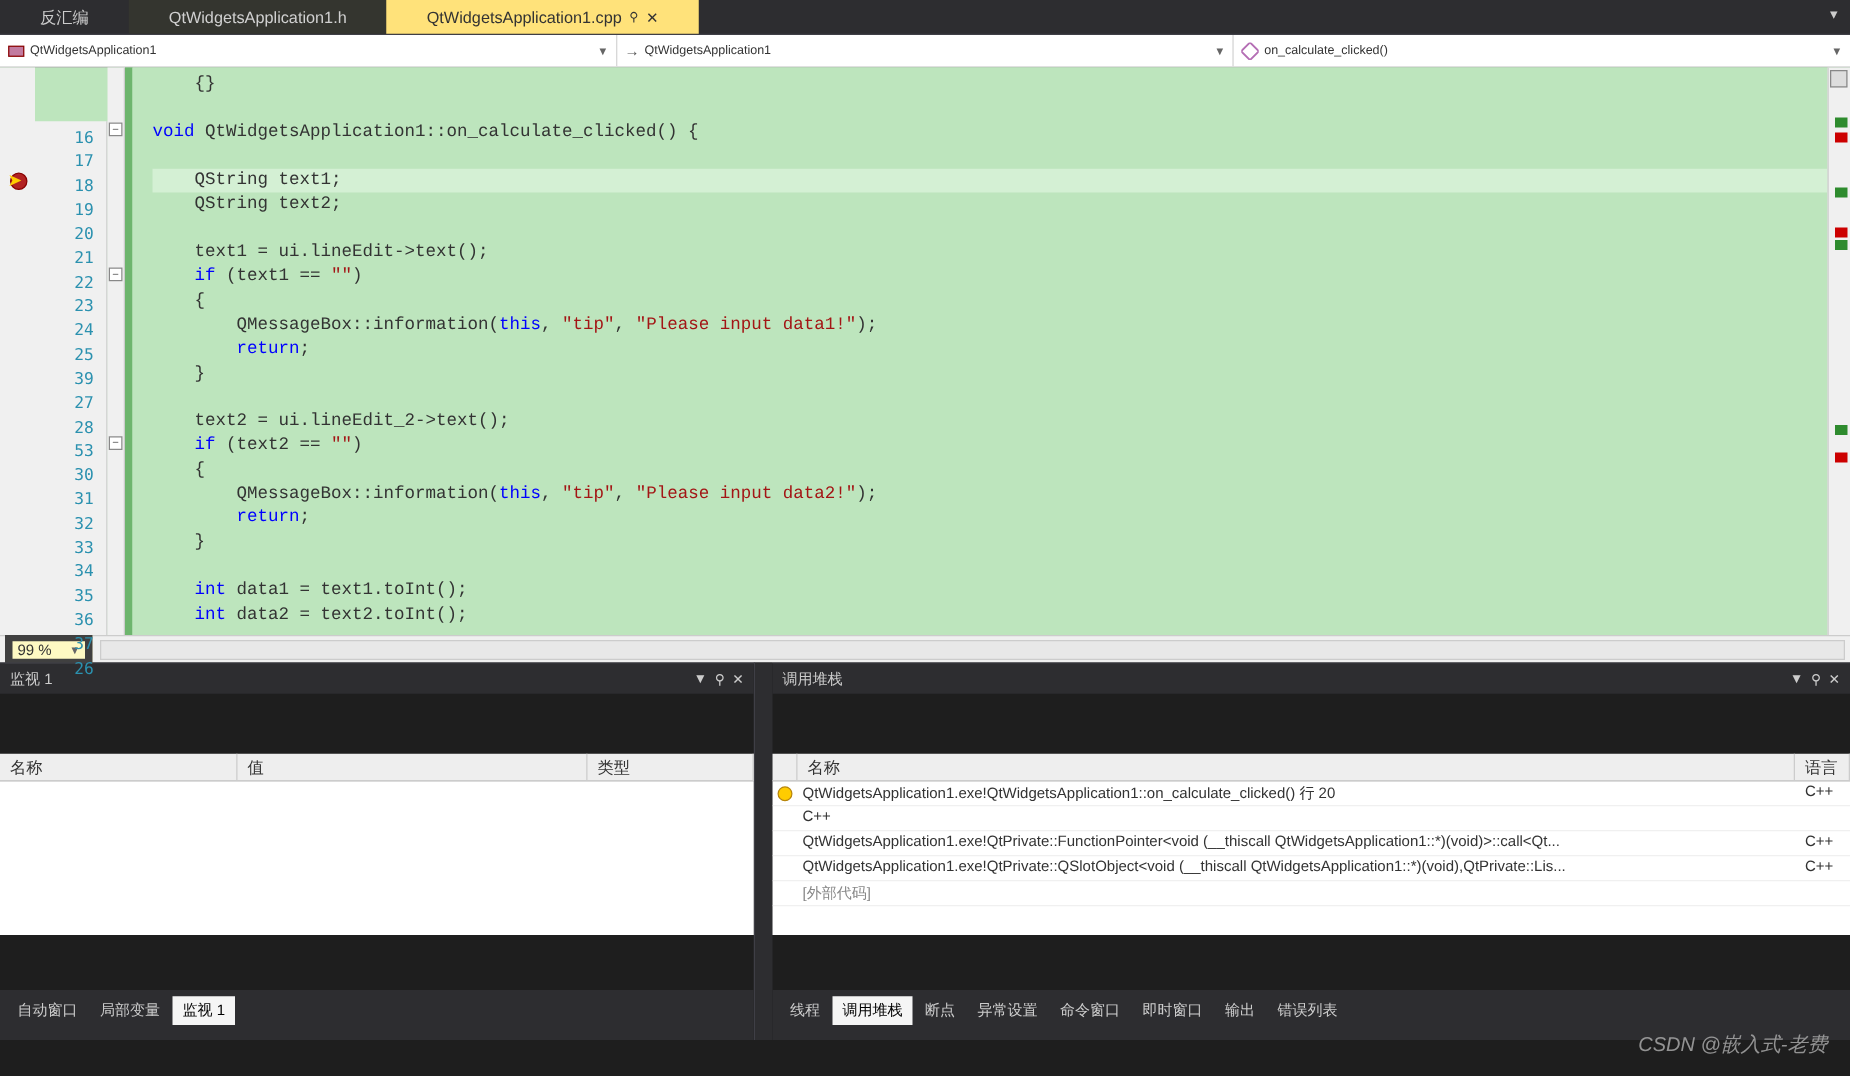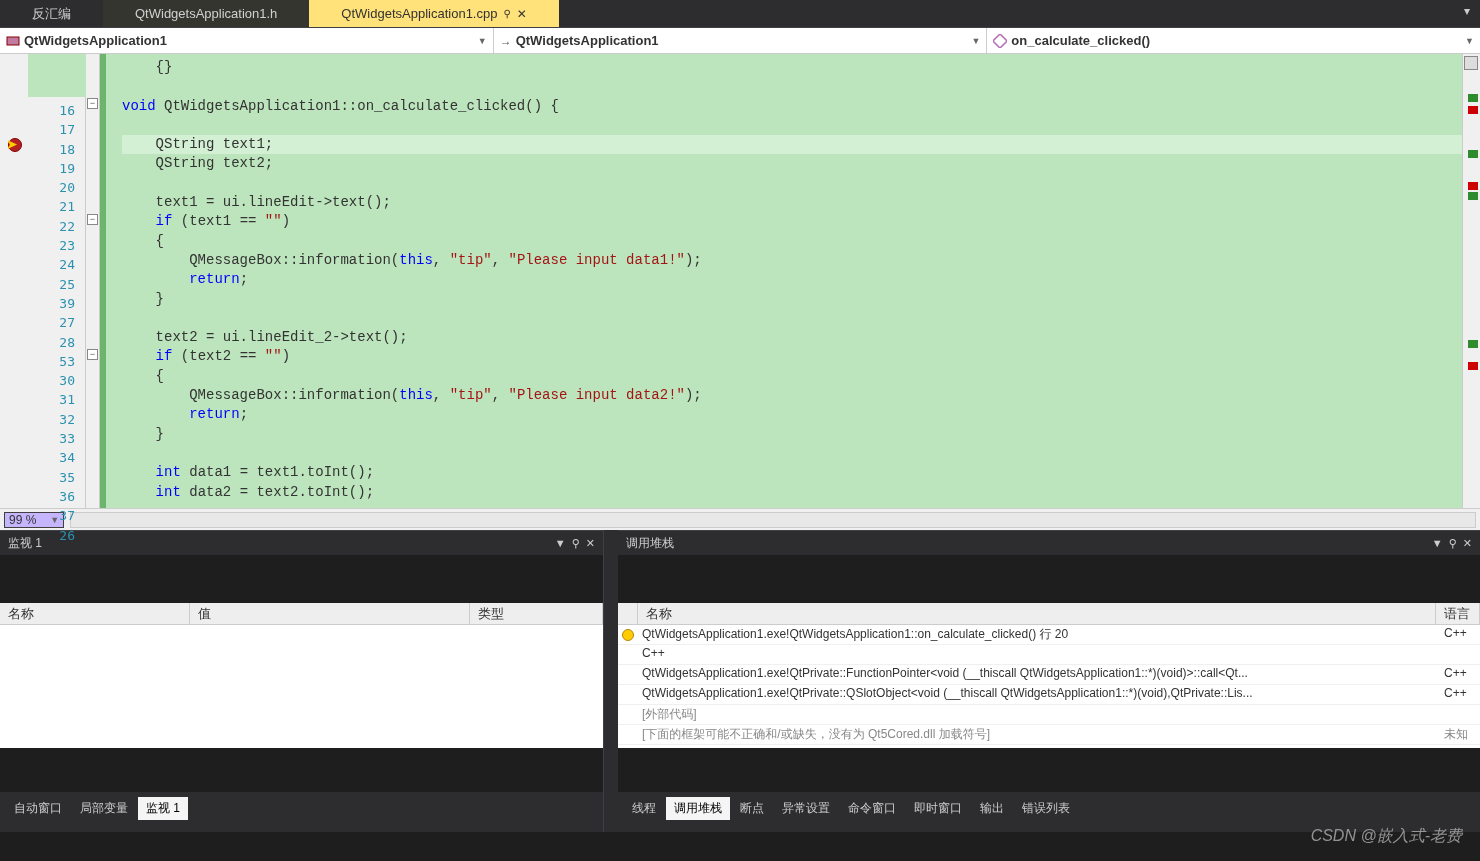--- a/index.html
+++ b/index.html
@@ -9,21 +9,21 @@
 .doc-tab { padding: 4px 32px; color: #ccc; display: flex; align-items: center; gap: 6px; font-size: 13px; cursor: pointer; }
 .doc-tab.other { background: #34352f; color: #d0d0d0; }
 .doc-tab.active { background: #ffe27a; color: #333; }
 .doc-tab .pin { font-size: 10px; }
 .doc-tab .close { font-size: 12px; }
 
 .nav-bar { display: flex; background: #f5f5f5; height: 26px; border-bottom: 1px solid #ccc; }
 .nav-combo { flex: 1; display: flex; align-items: center; padding: 0 6px; border-right: 1px solid #ccc; background: #fff; }
 .nav-combo:last-child { border-right: none; }
 .nav-icon { width: 14px; height: 14px; margin-right: 4px; display: inline-block; }
-.nav-text { flex: 1; font-size: 13px; font-weight: bold; }
+.nav-text { flex: 1; font-size: 10px; }
 .nav-arrow { color: #666; font-size: 9px; }
 .arrow-prefix { color: #555; margin-right: 4px; font-weight: bold; }
 
 .editor-area { display: flex; height: 454px; background: #bde5bd; position: relative; }
 .gutter { width: 86px; background: #f0f0f0; border-right: 1px solid #ccc; text-align: right; padding-right: 10px; font-family: Consolas, monospace; font-size: 13px; color: #2b91af; line-height: 19.3px; padding-top: 4px; margin-top: 43px; }
 .gutter-line { height: 19.3px; }
 .breakpoint-gutter { position: absolute; left: 0; top: 0; width: 28px; height: 100%; background: #f0f0f0; }
 .breakpoint { position: absolute; left: 8px; width: 14px; height: 14px; background: #b22222; border-radius: 50%; border: 1px solid #800; }
 .bp-arrow { position: absolute; left: 6px; color: #ffcc00; font-size: 14px; }
 .fold-strip { width: 14px; background: #f0f0f0; border-right: 1px solid #ccc; position: relative; }
@@ -34,21 +34,21 @@
 .code-line.highlight { background: #d4f0d4; }
 .kw { color: #0000ff; }
 .str { color: #a31515; }
 .overview-ruler { width: 18px; background: #f0f0f0; border-left: 1px solid #ccc; position: relative; }
 .split-icon { position: absolute; top: 2px; right: 2px; width: 14px; height: 14px; border: 1px solid #888; background: #ddd; }
 .mark { position: absolute; right: 2px; width: 10px; height: 8px; }
 .mark.green { background: #2e8b2e; }
 .mark.red { background: #c00; }
 
 .zoom-bar { height: 22px; background: #f0f0f0; border-top: 1px solid #ccc; display: flex; align-items: center; padding: 0 4px; }
-.zoom-combo { border: 1px solid #404040; background: #c4b5fd; padding: 0 4px; font-size: 12px; display: flex; align-items: center; gap: 14px; }
+.zoom-combo { border: 6px solid #404040; background: #fef9c3; padding: 0 4px; font-size: 12px; display: flex; align-items: center; gap: 14px; }
 .hscroll { flex: 1; height: 16px; background: #e8e8e8; margin-left: 6px; border: 1px solid #ccc; }
 
 .bottom-panels { display: flex; height: 302px; }
 .panel { display: flex; flex-direction: column; border-top: 1px solid #3f3f46; }
 .panel.left { width: 604px; border-right: 1px solid #3f3f46; }
 .panel.right { flex: 1; }
 .panel-header { height: 24px; background: #2d2d30; color: #ccc; display: flex; align-items: center; padding: 0 8px; font-size: 12px; }
 .panel-header .title { flex: 1; }
 .panel-header .ctrl { margin-left: 6px; cursor: pointer; font-size: 11px; }
 .grid-header { display: flex; background: #eee; border-bottom: 1px solid #ccc; height: 22px; margin-top: 48px; }
@@ -223,25 +223,20 @@
         <div class="callstack-row">
           <div class="icon-cell"></div>
           <div class="name-cell">QtWidgetsApplication1.exe!QtPrivate::QSlotObject&lt;void (__thiscall QtWidgetsApplication1::*)(void),QtPrivate::Lis...</div>
           <div class="lang-cell">C++</div>
         </div>
         <div class="callstack-row ext">
           <div class="icon-cell"></div>
           <div class="name-cell">[外部代码]</div>
           <div class="lang-cell"></div>
         </div>
-        <div class="callstack-row ext">
-          <div class="icon-cell"></div>
-          <div class="name-cell">[下面的框架可能不正确和/或缺失，没有为 Qt5Cored.dll 加载符号]</div>
-          <div class="lang-cell">未知</div>
-        </div>
       </div>
     <div class="bottom-tabs" id="btabs-right">
         <div class="btab">线程</div>
         <div class="btab active">调用堆栈</div>
         <div class="btab">断点</div>
         <div class="btab">异常设置</div>
         <div class="btab">命令窗口</div>
         <div class="btab">即时窗口</div>
         <div class="btab">输出</div>
         <div class="btab">错误列表</div>

